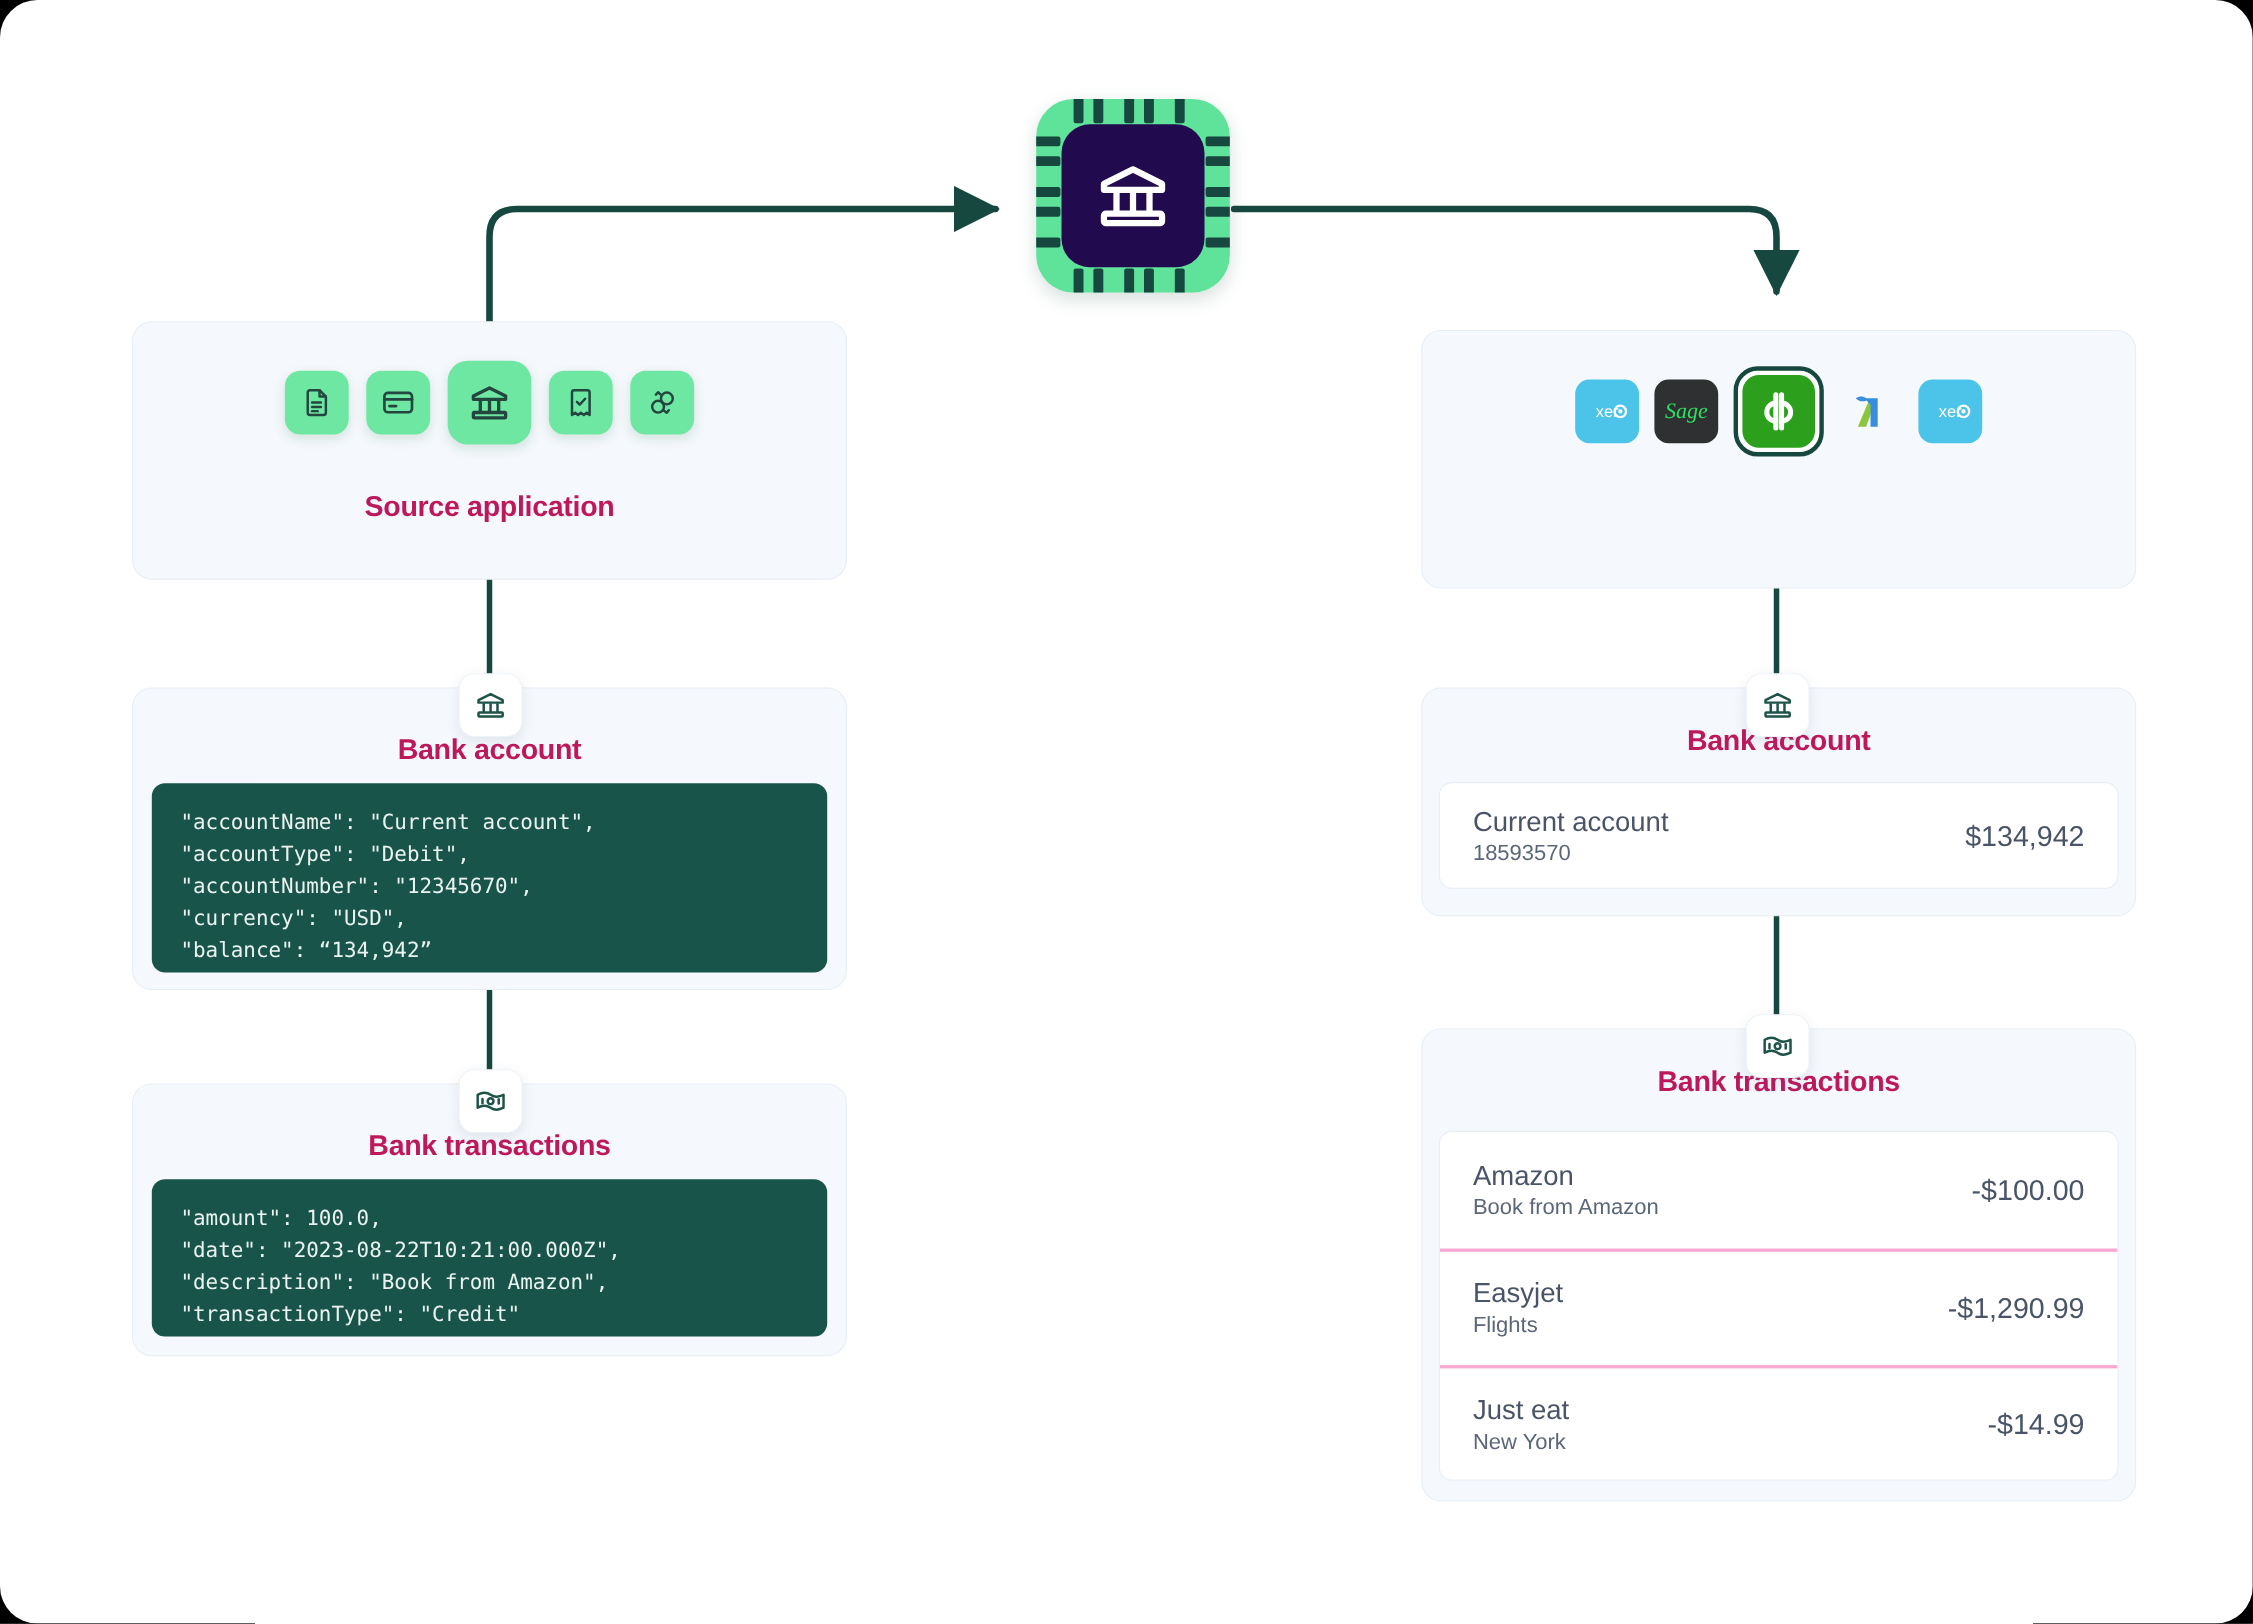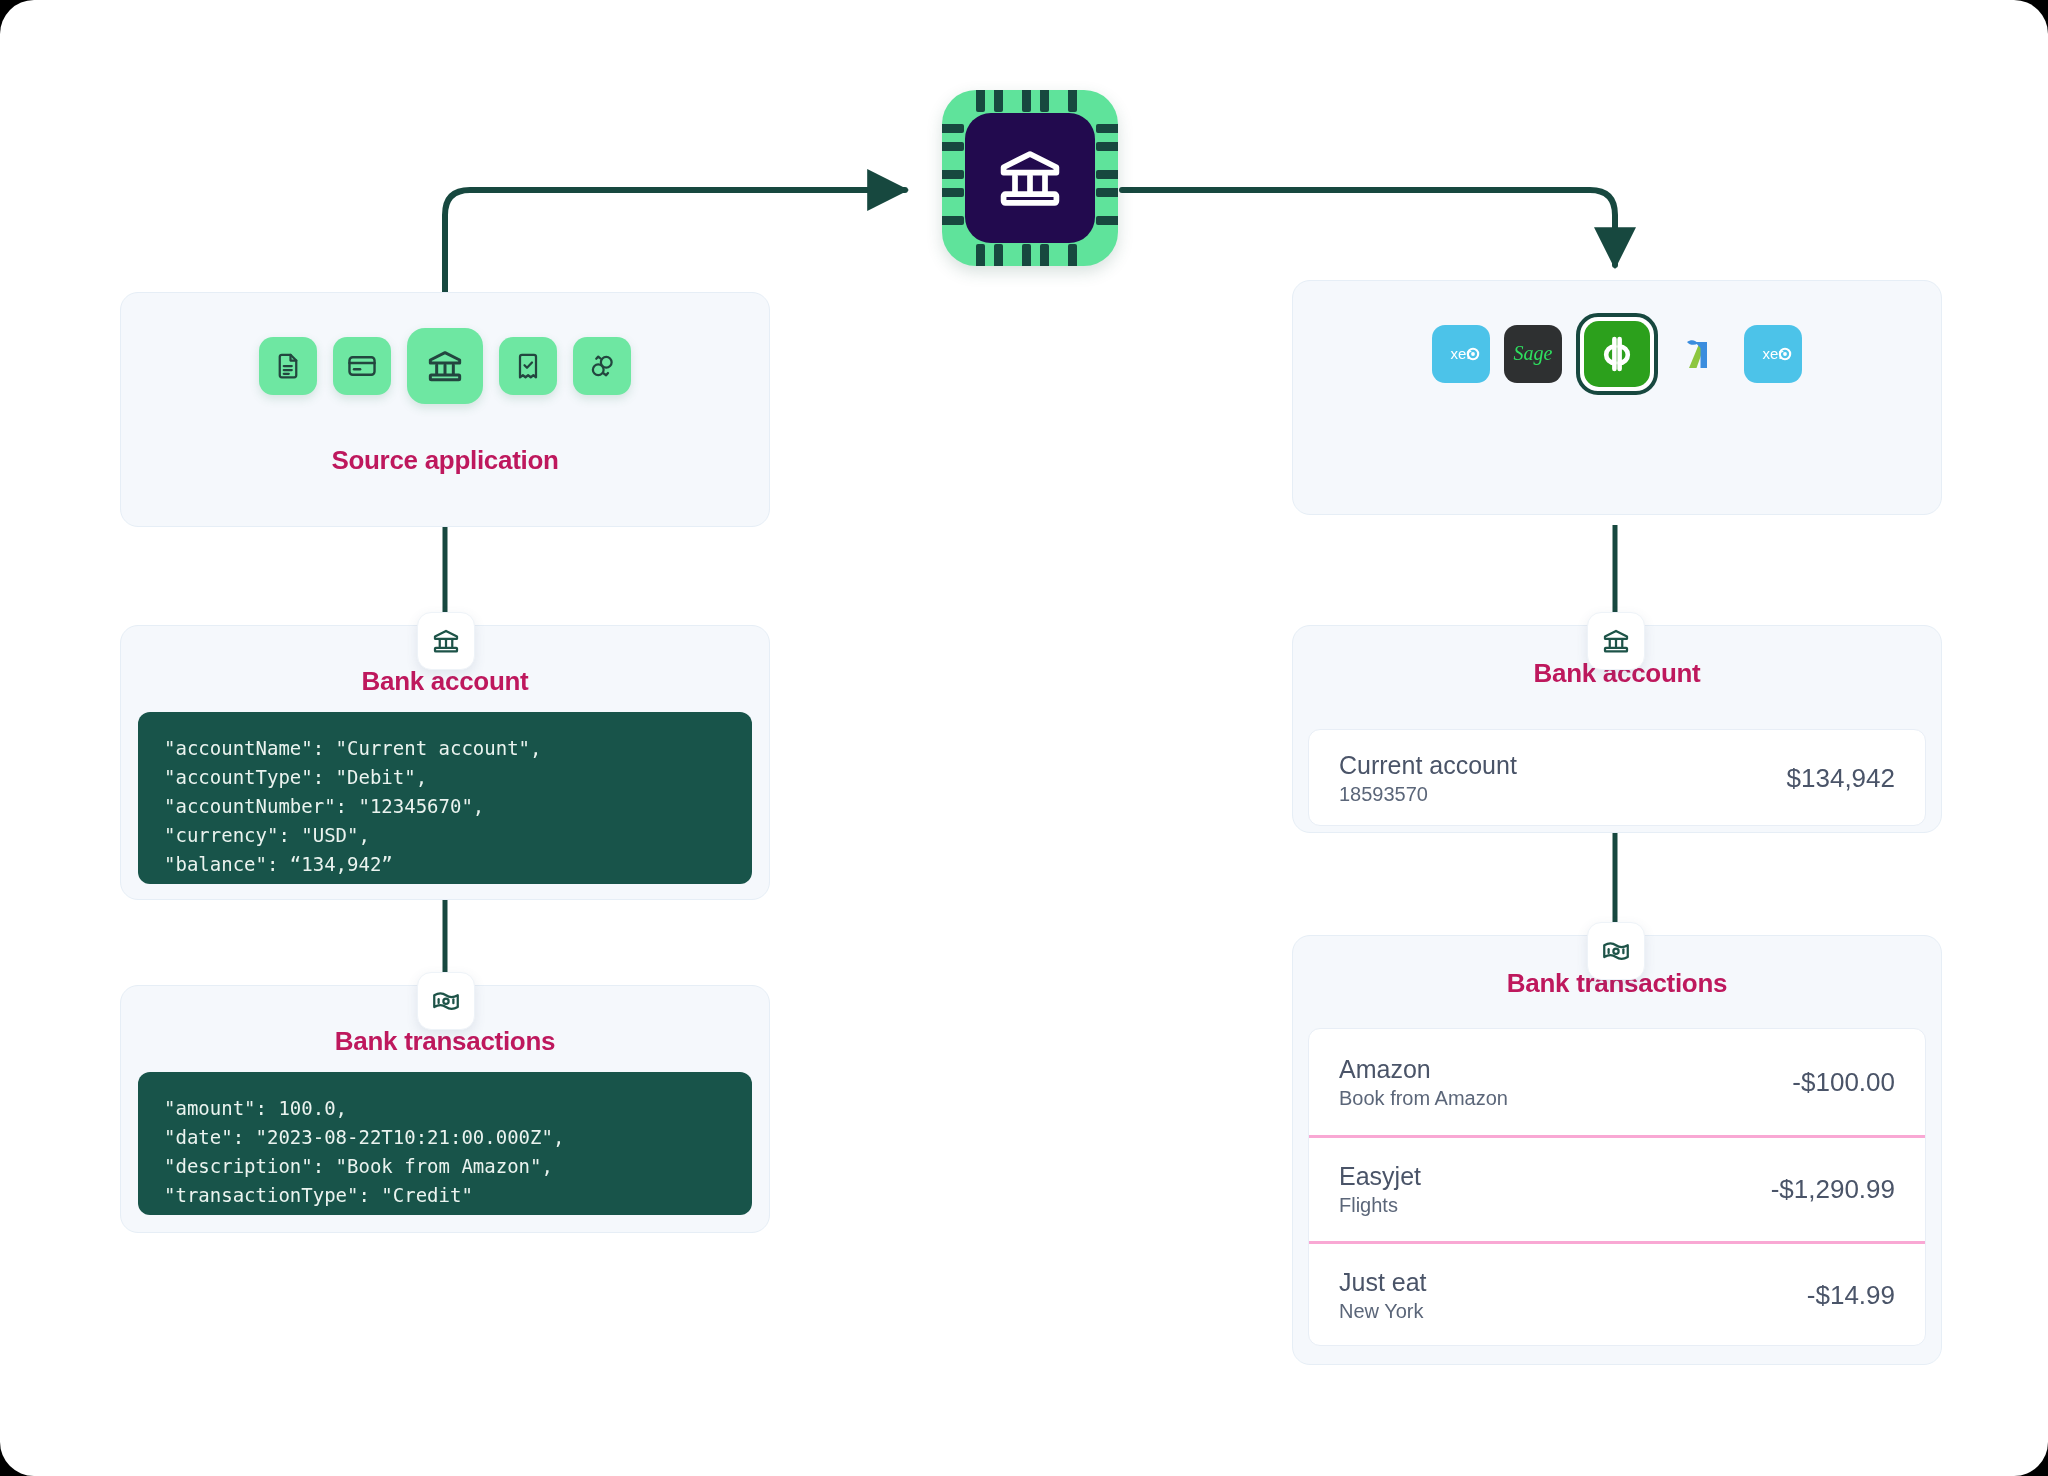--- a/index.html
+++ b/index.html
@@ -334,21 +334,21 @@
   </div>
 
   <div class="panel" style="left:120px; top:985px; width:650px; height:248px;">
     <div class="panel-title" style="margin-top:40px;">Bank transactions</div>
   </div>
   <div class="code" style="left:138px; top:1072px; width:614px; height:143px;"><span>"amount": 100.0,
 "date": "2023-08-22T10:21:00.000Z",
 "description": "Book from Amazon",
 "transactionType": "Credit"</span></div>
 
-  <div class="panel" style="left:1292px; top:280px; width:650px; height:235px;">
+  <div class="panel" style="left:1292px; top:300px; width:650px; height:235px;">
     <div class="logo-row" style="margin-top:18px;">
       <div class="logo-tile xero">
         <svg width="54" height="54" viewBox="0 0 54 54">
           <text x="27" y="32" font-family="Liberation Sans, sans-serif" font-size="15" fill="#ffffff" text-anchor="middle">xer</text>
           <circle cx="39" cy="27" r="5.2" fill="none" stroke="#ffffff" stroke-width="2.1"></circle>
           <circle cx="39" cy="27" r="1.9" fill="#ffffff"></circle>
         </svg>
       </div>
       <div class="logo-tile sage">
         <svg width="54" height="54" viewBox="0 0 54 54">
@@ -388,21 +388,21 @@
       <line x1="7" y1="11.4" x2="7" y2="16.4"></line>
       <line x1="12" y1="11.4" x2="12" y2="16.4"></line>
       <line x1="17" y1="11.4" x2="17" y2="16.4"></line>
       <rect x="3.2" y="17.4" width="17.6" height="2.9" rx="0.6"></rect>
     </svg>
   </div>
 
   <div class="panel" style="left:1292px; top:625px; width:650px; height:208px;">
     <div class="panel-title" style="margin-top:32px;">Bank account</div>
   </div>
-  <div class="card" style="left:1308px; top:729px; width:618px; height:97px;">
+  <div class="card" style="left:1308px; top:711px; width:618px; height:97px;">
     <div class="row" style="height:97px;">
       <div>
         <div class="rl-name">Current account</div>
         <div class="rl-sub">18593570</div>
       </div>
       <div class="ramount">$134,942</div>
     </div>
   </div>
 
   <div class="badge" style="left:1587px; top:922px;">

